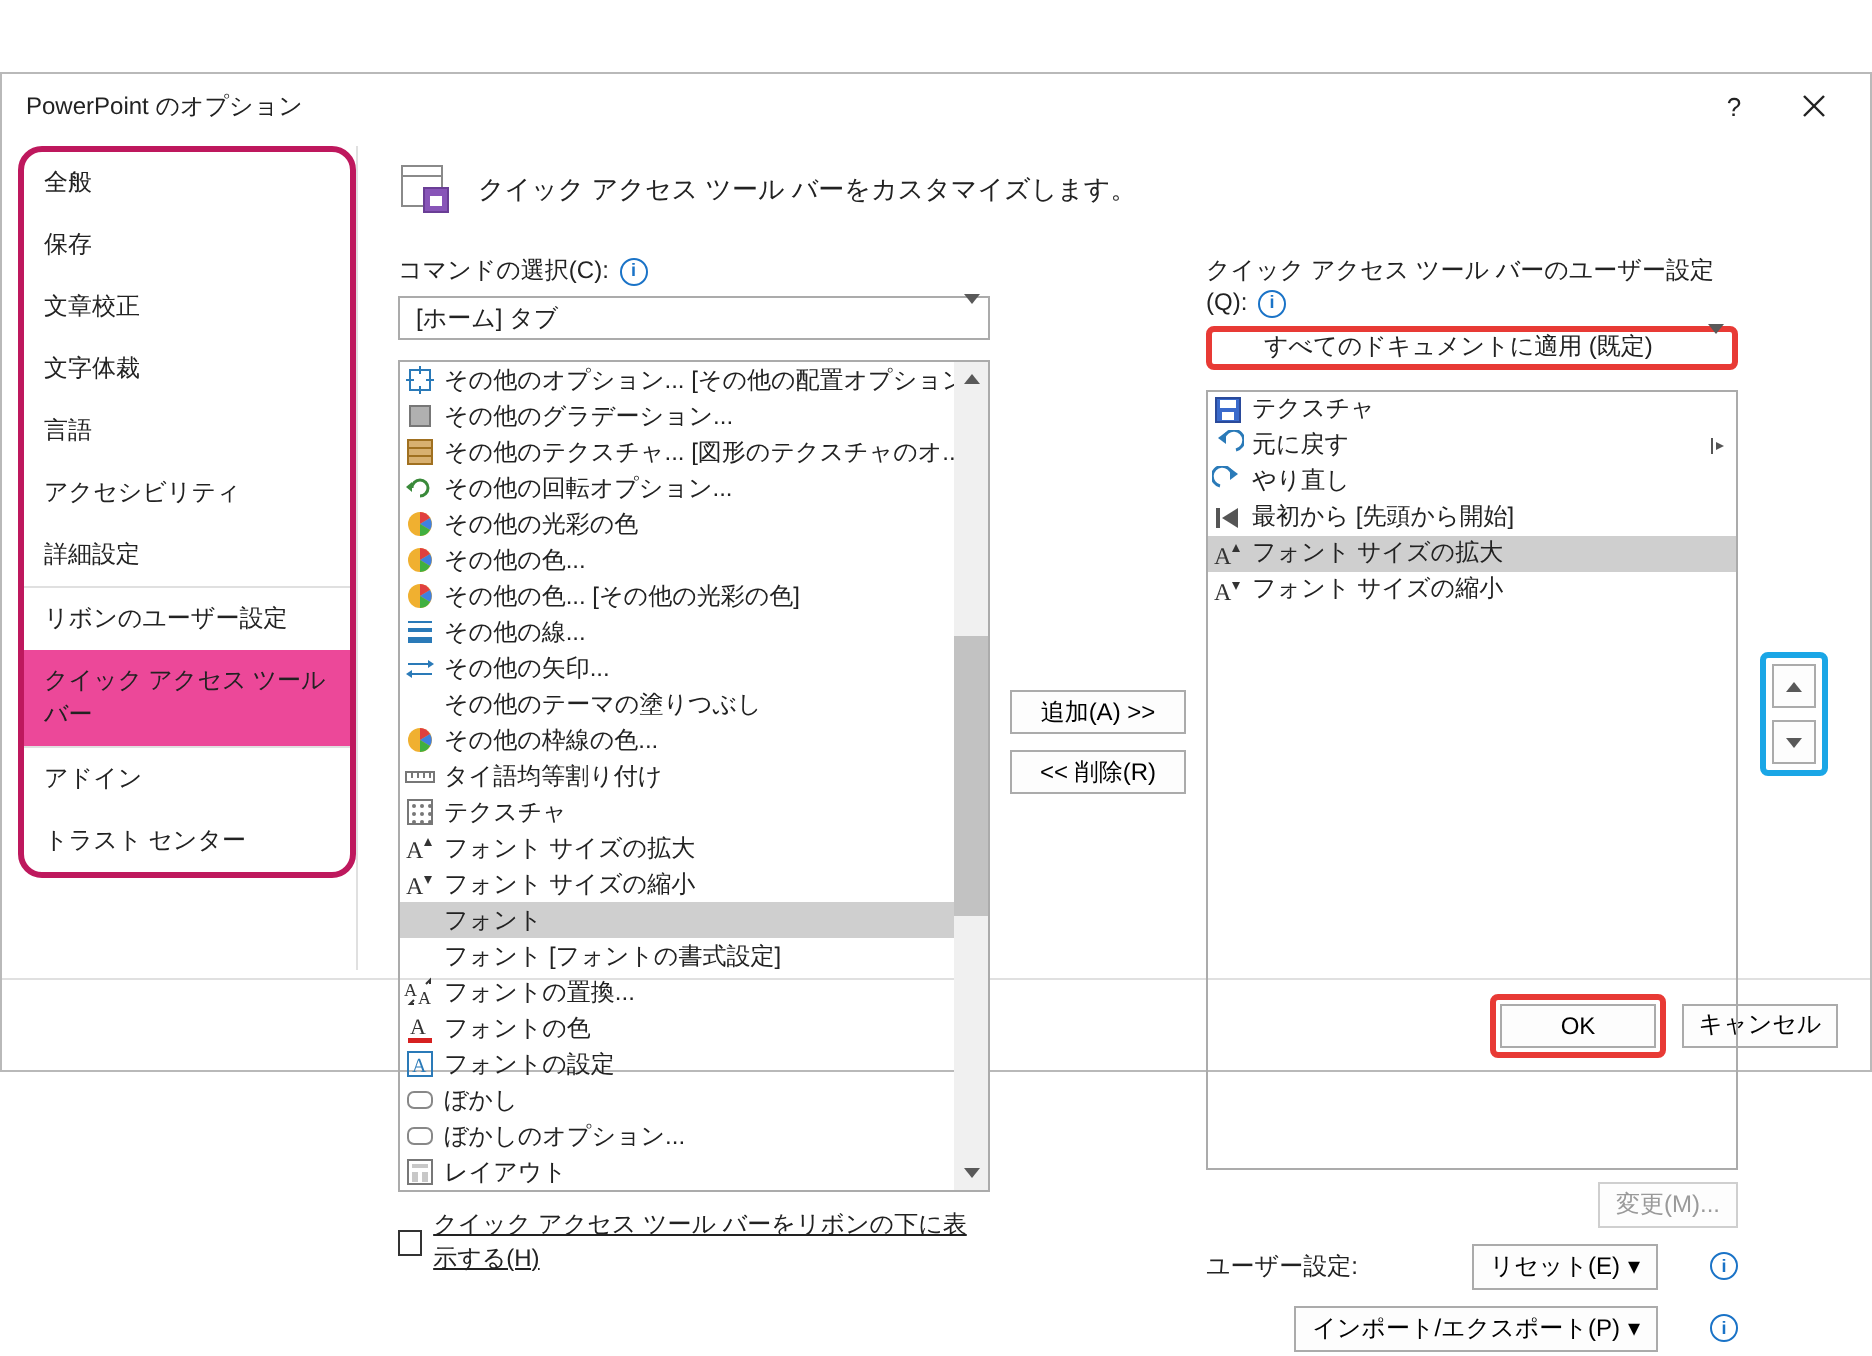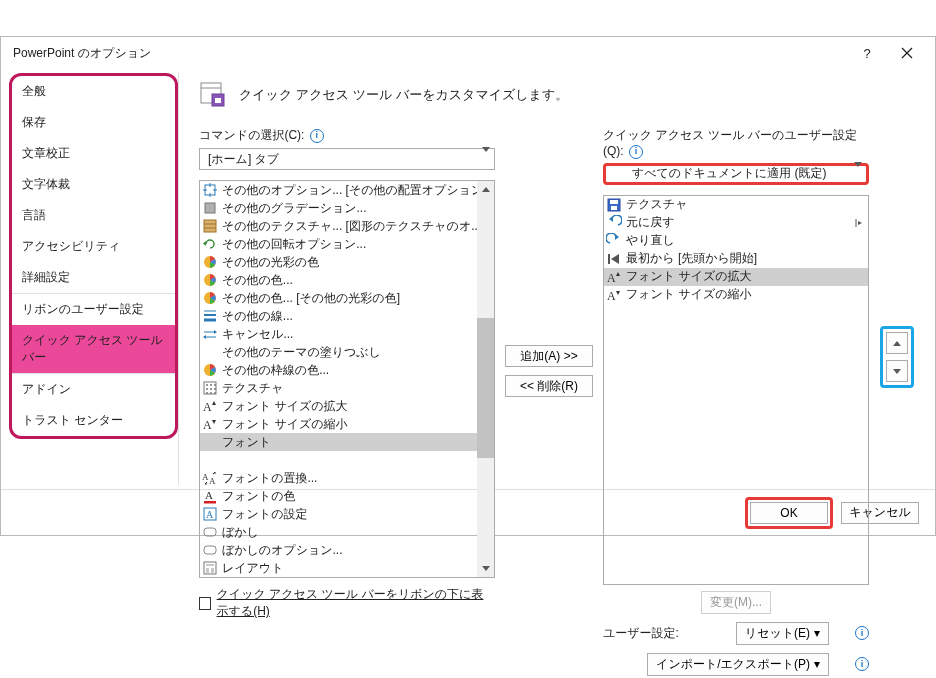--- a/index.html
+++ b/index.html
@@ -49,21 +49,21 @@
   .scroll-stub { width:17px; background:#f0f0f0; position:absolute; right:0; top:0; bottom:0; display:flex; flex-direction:column; align-items:center; }
   .scroll-stub .sb-btn { height:17px; width:17px; display:flex; align-items:center; justify-content:center; cursor:pointer; }
   .scroll-stub .thumb { background:#c2c2c2; width:17px;}
   .left .scroll-stub .thumb{ margin-top:120px; height:140px; }
 
   .transfer-btn { width: 88px; height: 22px; border:1px solid #ababab; background:#fdfdfd; cursor:pointer; text-align:center; font-size:12px; }
 
   .checkbox-row { display:flex; align-items:center; gap:6px; margin-top:8px;text-decoration:underline; }
   .checkbox { width:13px; height:13px; border:1px solid #333; }
 
-  .right-lower { margin-top: 6px; display:flex; flex-direction:column; gap:8px; align-items:center;}
+  .right-lower { margin-top: 6px; display:flex; flex-direction:column; gap:8px; align-items:flex-end;}
   .right-lower .row { display:flex; align-items:center; gap:24px; width:100%; justify-content:flex-end;}
   .small-btn { border:1px solid #ababab; background:#fdfdfd; padding:2px 8px; font-size:12px; cursor:pointer; }
   .small-btn.disabled{ color:#9a9a9a; border-color:#cfcfcf; cursor:default;}
   .small-btn .arrow{ margin-left:4px; }
 
   .updown-group { border:3px solid #1aa6e6; border-radius:4px; display:flex; flex-direction:column; gap:6px; padding:3px;}
   .updown-btn { width:22px; height:22px; border:1px solid #ababab; background:#fdfdfd; display:flex; align-items:center; justify-content:center; cursor:pointer;}
 
   .footer { height: 46px; border-top: 1px solid #e0e0e0; display:flex; align-items:center; justify-content:flex-end; padding:4px 16px; gap:8px;}
   .ok-wrap { border:3px solid #e83a35; border-radius:4px; padding:2px;}
@@ -226,41 +226,53 @@
                 </div>
                 <div class="itemrow">
                   <span class="icon">
                     <svg width="16" height="16" viewBox="0 0 16 16">
                       <line x1="2" y1="6" x2="12" y2="6" stroke="#2a7ab8"></line>
                       <polygon points="12,4 15,6 12,8" fill="#2a7ab8"></polygon>
                       <line x1="4" y1="11" x2="14" y2="11" stroke="#2a7ab8"></line>
                       <polygon points="4,9 1,11 4,13" fill="#2a7ab8"></polygon>
                     </svg>
                   </span>
-                  <span class="txt">キャンセル...</span>
+                  <span class="txt">その他の矢印...</span>
                 </div>
                 <div class="itemrow">
                   <span class="icon">
                     <svg width="16" height="16" viewBox="0 0 16 16"></svg>
                   </span>
                   <span class="txt">その他のテーマの塗りつぶし</span>
                   <span class="indicator">
                     <span class="tri-right"></span>
                   </span>
                 </div>
                 <div class="itemrow">
                   <span class="icon">
                     <svg width="16" height="16" viewBox="0 0 16 16">
                       <circle cx="8" cy="8" r="6" fill="#f0b030"></circle>
                       <path d="M8 8 L8 2 A6 6 0 0 1 13 5 Z" fill="#e04040"></path>
                       <path d="M8 8 L13 5 A6 6 0 0 1 13 11 Z" fill="#4080e0"></path>
                       <path d="M8 8 L13 11 A6 6 0 0 1 8 14 Z" fill="#40b040"></path>
                     </svg>
                   </span>
                   <span class="txt">その他の枠線の色...</span>
+                </div>
+                <div class="itemrow">
+                  <span class="icon">
+                    <svg width="16" height="16" viewBox="0 0 16 16">
+                      <rect x="1" y="6" width="14" height="5" fill="#fff" stroke="#777"></rect>
+                      <line x1="4" y1="6" x2="4" y2="9" stroke="#777"></line>
+                      <line x1="7" y1="6" x2="7" y2="9" stroke="#777"></line>
+                      <line x1="10" y1="6" x2="10" y2="9" stroke="#777"></line>
+                      <line x1="13" y1="6" x2="13" y2="9" stroke="#777"></line>
+                    </svg>
+                  </span>
+                  <span class="txt">タイ語均等割り付け</span>
                 </div>
                 <div class="itemrow">
                   <span class="icon">
                     <svg width="16" height="16" viewBox="0 0 16 16">
                       <rect x="2" y="2" width="12" height="12" fill="#fff" stroke="#777"></rect>
                       <circle cx="5" cy="5" r="1" fill="#777"></circle>
                       <circle cx="9" cy="5" r="1" fill="#777"></circle>
                       <circle cx="5" cy="9" r="1" fill="#777"></circle>
                       <circle cx="9" cy="9" r="1" fill="#777"></circle>
                       <circle cx="13" cy="5" r="1" fill="#777"></circle>
@@ -303,20 +315,21 @@
                       <text x="1" y="9" font-size="8" fill="#555">I</text>
                       <rect x="4" y="4" width="6" height="1" fill="#555"></rect>
                       <rect x="4" y="7" width="6" height="1" fill="#555"></rect>
                     </svg>
                   </span>
                 </div>
                 <div class="itemrow">
                   <span class="icon">
                     <svg width="16" height="16" viewBox="0 0 16 16"></svg>
                   </span>
+                  <span class="txt">フォント [フォントの書式設定]</span>
                 </div>
                 <div class="itemrow">
                   <span class="icon">
                     <svg width="16" height="16" viewBox="0 0 16 16">
                       <text x="0" y="10" font-size="9" font-family="serif" fill="#333">A</text>
                       <text x="7" y="14" font-size="9" font-family="serif" fill="#333">A</text>
                       <path d="M5 12 L3 14 L5 14" fill="none" stroke="#333"></path>
                       <path d="M11 4 L13 2 L13 4" fill="none" stroke="#333"></path>
                     </svg>
                   </span>

